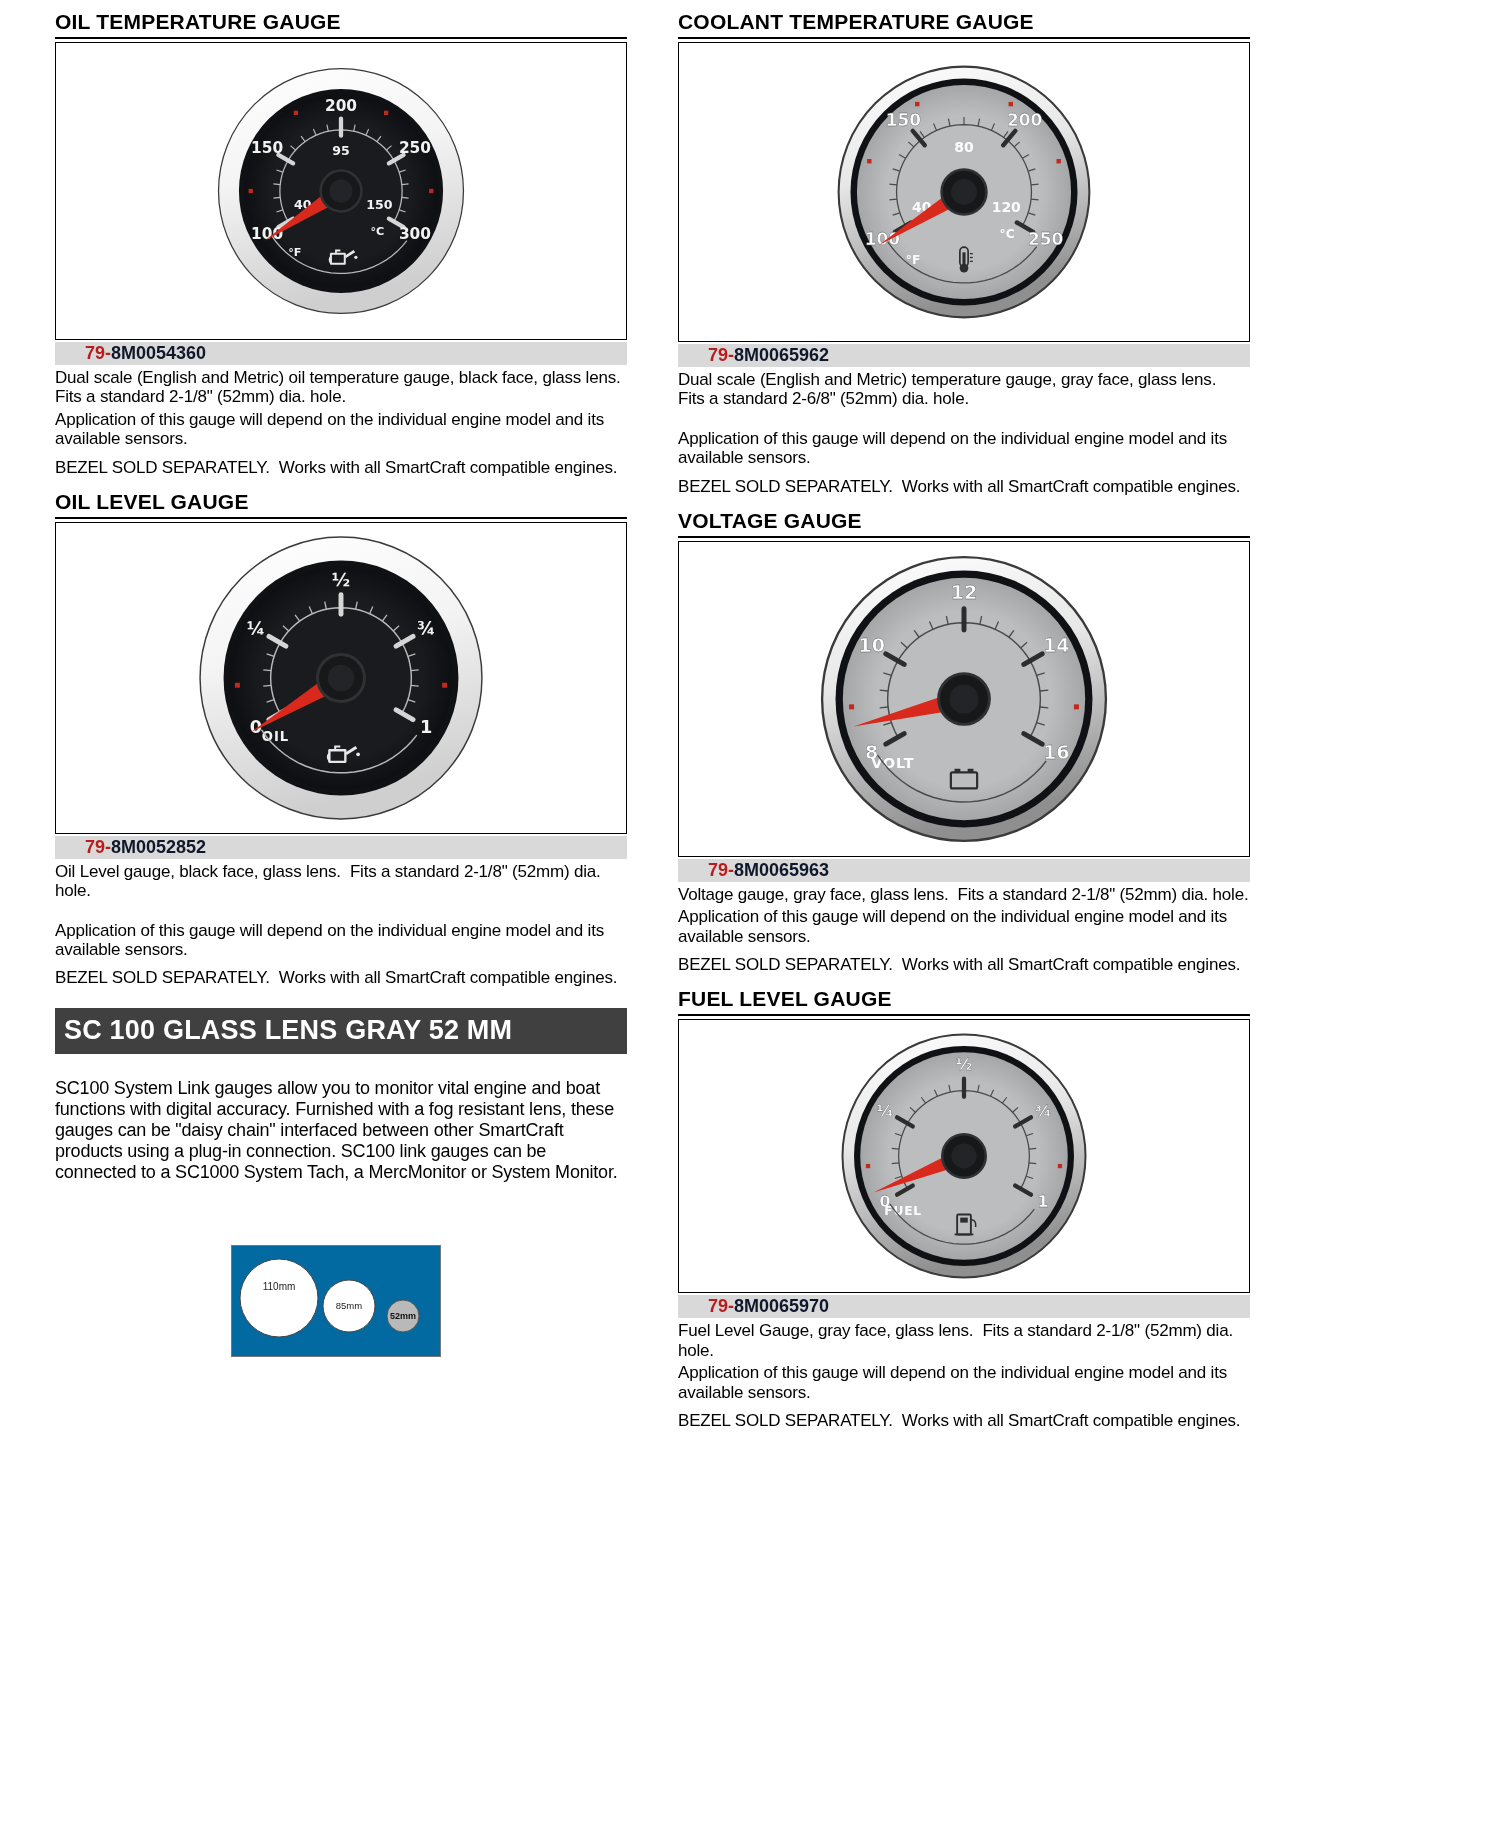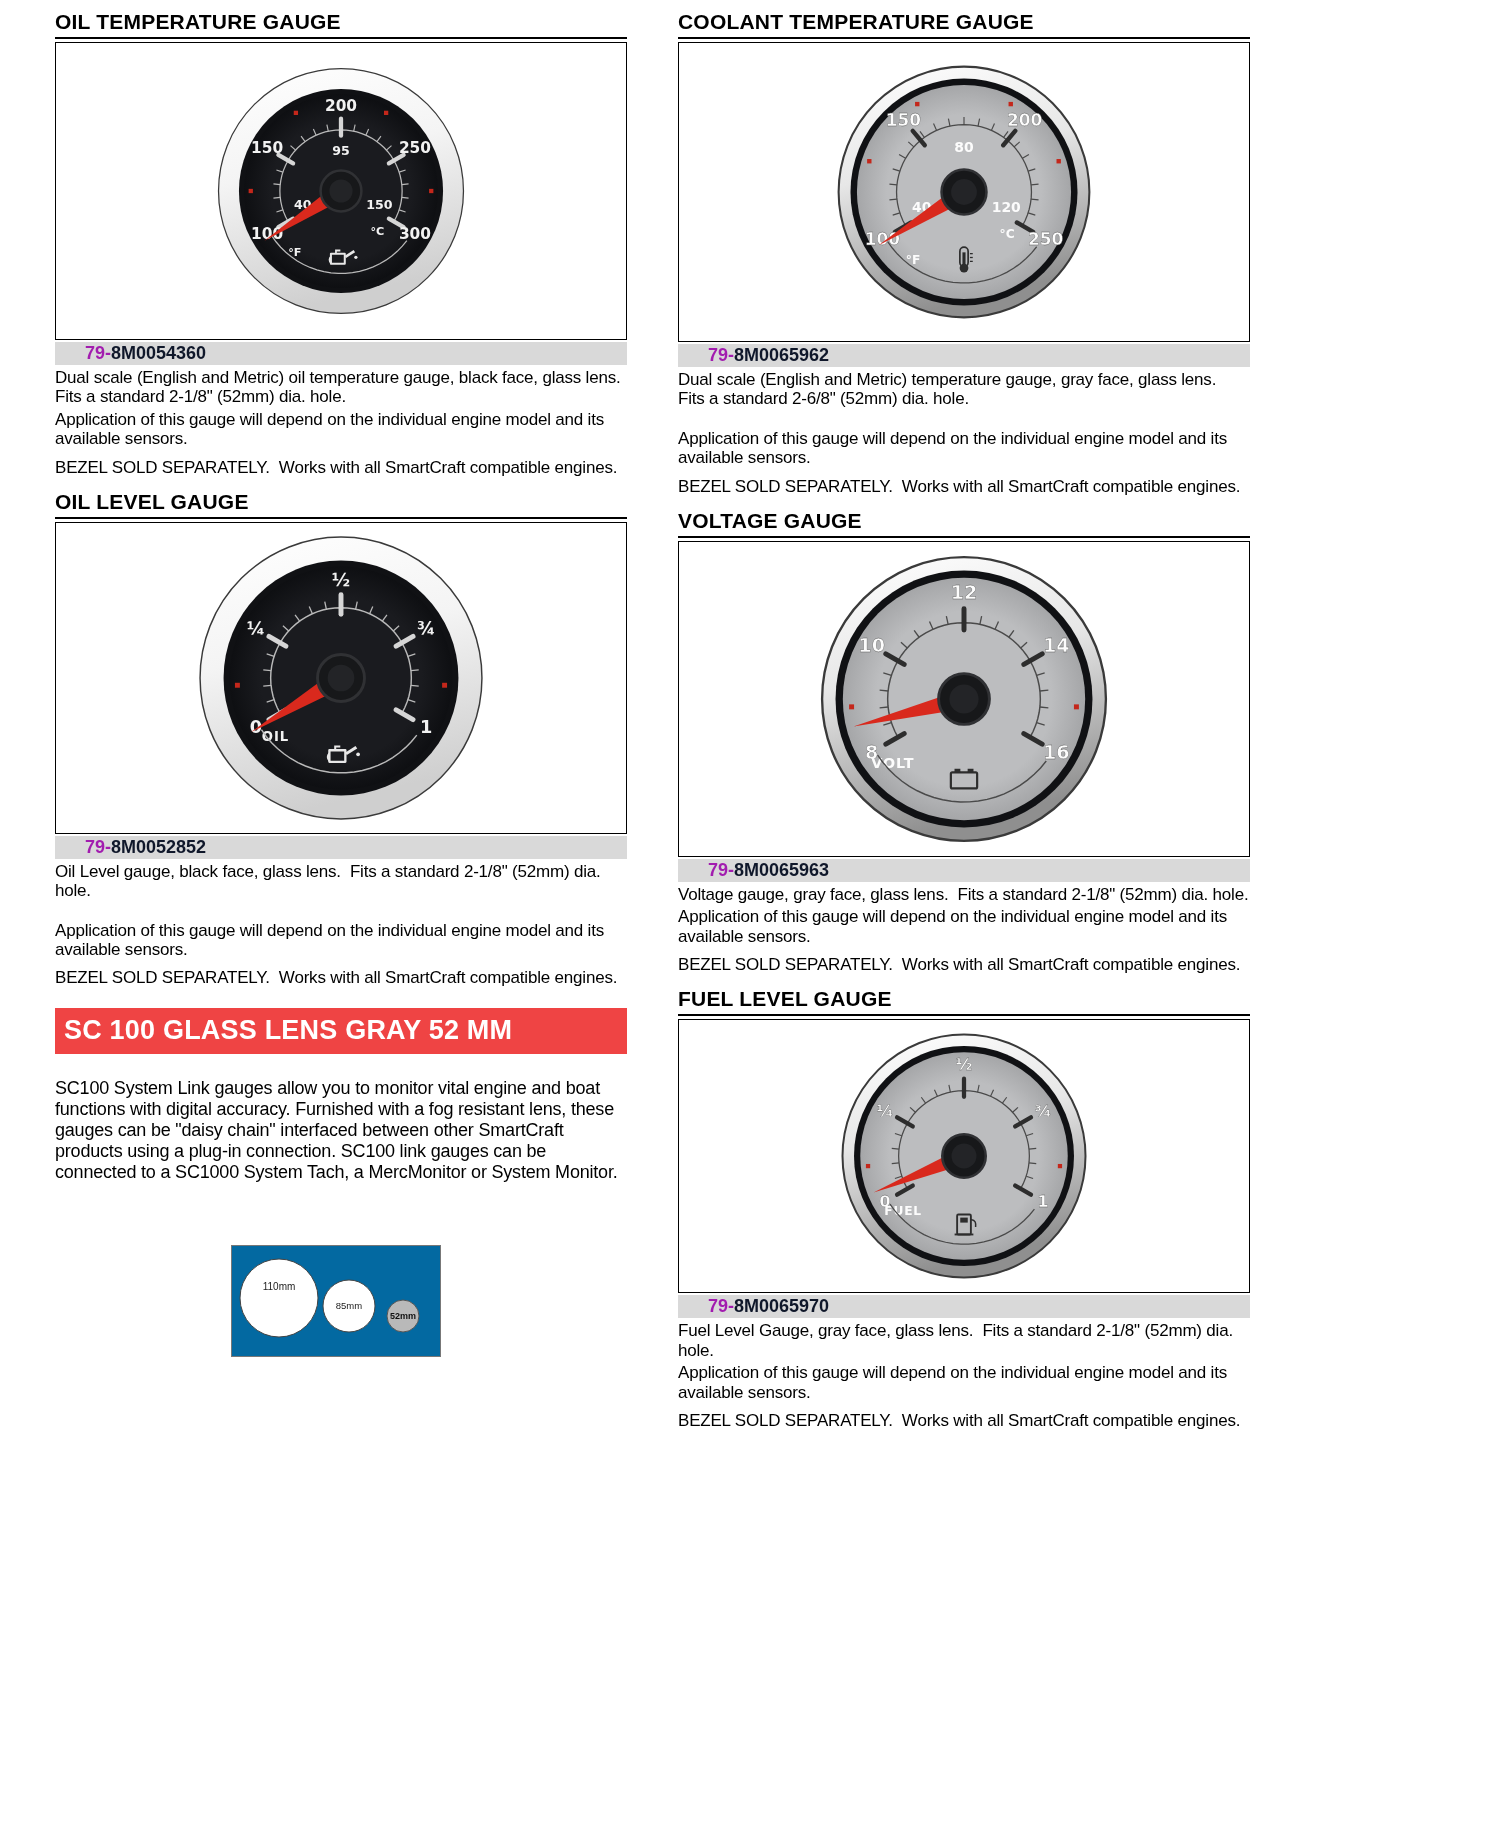--- a/index.html
+++ b/index.html
@@ -18,30 +18,30 @@
   }
   .img-box {
     border:1px solid #000; background:#fff;
     display:flex; align-items:center; justify-content:center;
   }
   .gauge-holder { display:block; }
   .part-bar {
     background:#d9d9d9; height:23px; line-height:23px; padding-left:30px;
     font-size:18px; font-weight:bold; margin-top:2px;
   }
-  .part-prefix { color:#a21caf; }
+  .part-prefix { color:#b91c1c; }
   .part-num { color:#0f172a; }
   .desc {
     font-size:17px; line-height:1.14; letter-spacing:-.2px;
     white-space:pre-wrap; margin-top:3px;
   }
   .desc.gap   { margin-top:20px; }
   .desc.bezel { margin-top:9px; }
   .banner {
-    background:#ef4444; color:#fff; font-size:27px; font-weight:bold;
+    background:#404040; color:#fff; font-size:27px; font-weight:bold;
     letter-spacing:.2px; padding:7px 0 8px 9px; margin:20px 0 24px 0;
   }
   .sc-par { font-size:18px; line-height:1.17; letter-spacing:-.2px; }
   .diagram-box {
     margin:62px 0 0 176px; width:210px; height:112px;
     border:1px solid #777; background:#0369a1;
   }
 </style>
 </head>
 <body>

